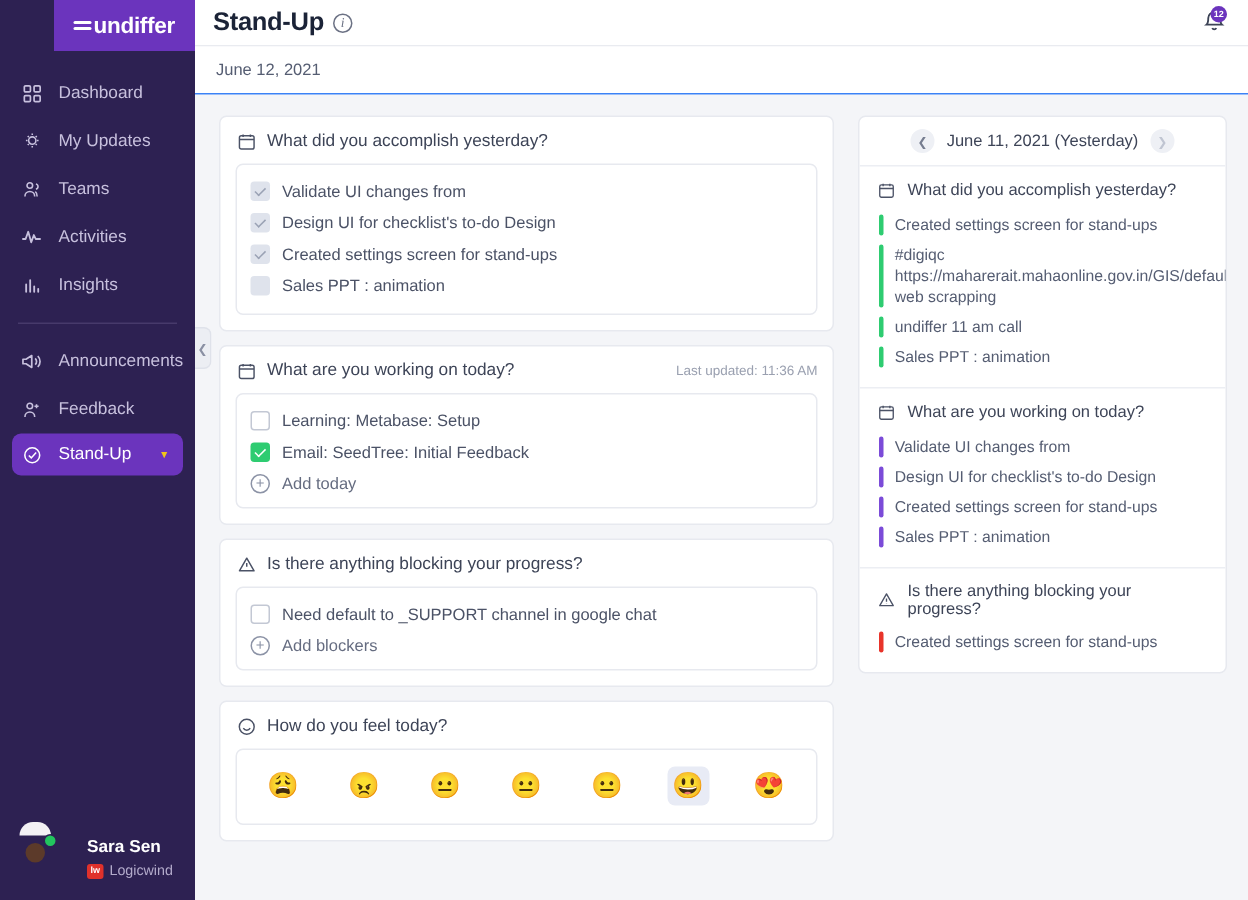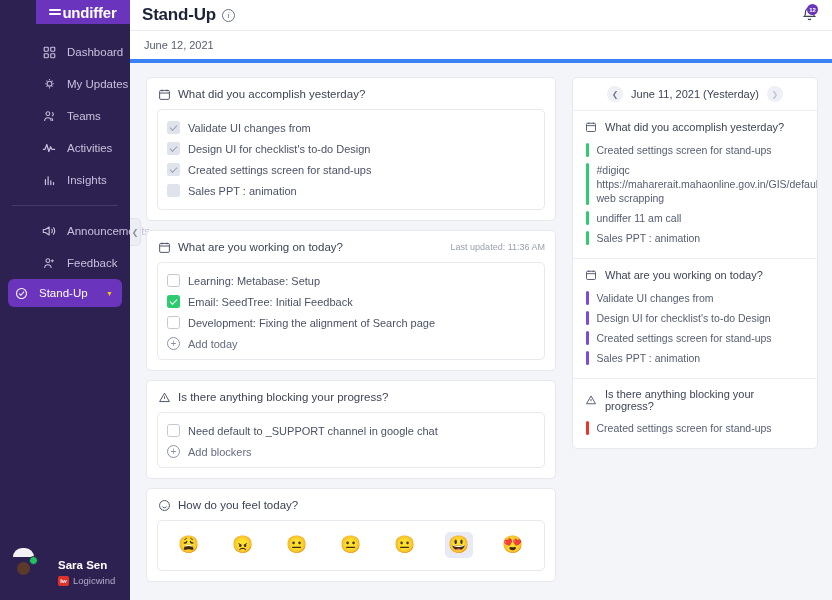--- a/index.html
+++ b/index.html
@@ -13,37 +13,37 @@
 
   
   .sidebar {
     width: 130px; height: 600px;
     background: #2d2152;
     display: flex; flex-direction: column;
     flex: 0 0 130px;
     position: relative;
   }
   .brand {
-    height: 24px;
+    height: 34px;
     background: #6b34bd;
     display: flex; align-items: center; justify-content: center;
     color: #fff; font-size: 15px; font-weight: bold; letter-spacing: -0.2px; margin-left: 36px;
   }
   .brand .bars {
     display: inline-block; width: 12px; margin-right: 1px;
   }
   .brand .bars i {
     display: block; height: 2px; background: #fff; margin: 2px 0; border-radius: 1px;
   }
   .nav { padding-top: 12px; flex: 1; }
   .nav-item {
     display: flex; align-items: center;
     height: 32px; padding: 0 0 0 12px;
     color: #c7c0dd; font-size: 11.5px;
-    cursor: pointer; position: relative; margin-left: 28px;
+    cursor: pointer; position: relative;
   }
   .nav-item .ic {
     width: 18px; height: 18px; margin-right: 9px;
     display: flex; align-items: center; justify-content: center;
     color: #c7c0dd; flex: 0 0 18px;
   }
   .nav-item .ic svg { display: block; }
   .nav-sep { height: 1px; background: #473a6b; margin: 9px 12px 9px 12px; }
   .nav-item.active {
     background: #6b34bd; color: #fff;
@@ -114,21 +114,21 @@
   .spacer { flex: 1; }
   .bell { position: relative; width: 20px; height: 20px; cursor: pointer; }
   .bell .badge {
     position: absolute; left: 7px; top: -1px;
     background: #6b34bd; color: #fff; font-size: 6px;
     border-radius: 50%; width: 11px; height: 11px;
     display: flex; align-items: center; justify-content: center;
     font-weight: bold; z-index: 2;
   }
   .datebar {
-    height: 32px; background: #fff; border-bottom: 4px solid #3b82f6;
+    height: 32px; background: #fff; border-bottom: 1px solid #3b82f6;
     display: flex; align-items: center; padding: 0 14px;
     font-size: 11px; color: #555d72;
   }
   .body {
     flex: 1; display: flex; gap: 16px;
     padding: 14px 16px 0 16px; overflow: hidden;
     position: relative;
   }
 
   
@@ -402,24 +402,20 @@
           </div>
           <div class="inner">
             <div class="task">
               <span class="cb empty"></span>
               <span>Learning: Metabase: Setup</span>
             </div>
             <div class="task">
               <span class="cb green"></span>
               <span>Email: SeedTree: Initial Feedback</span>
             </div>
-            <div class="task">
-              <span class="cb empty"></span>
-              <span>Development: Fixing the alignment of Search page</span>
-            </div>
             <div class="add-row">
               <span class="plus">+</span>
               <span>Add today</span>
             </div>
           </div>
         </div>
 
         <div class="card">
           <div class="card-head">
             <span class="ic-sm">

